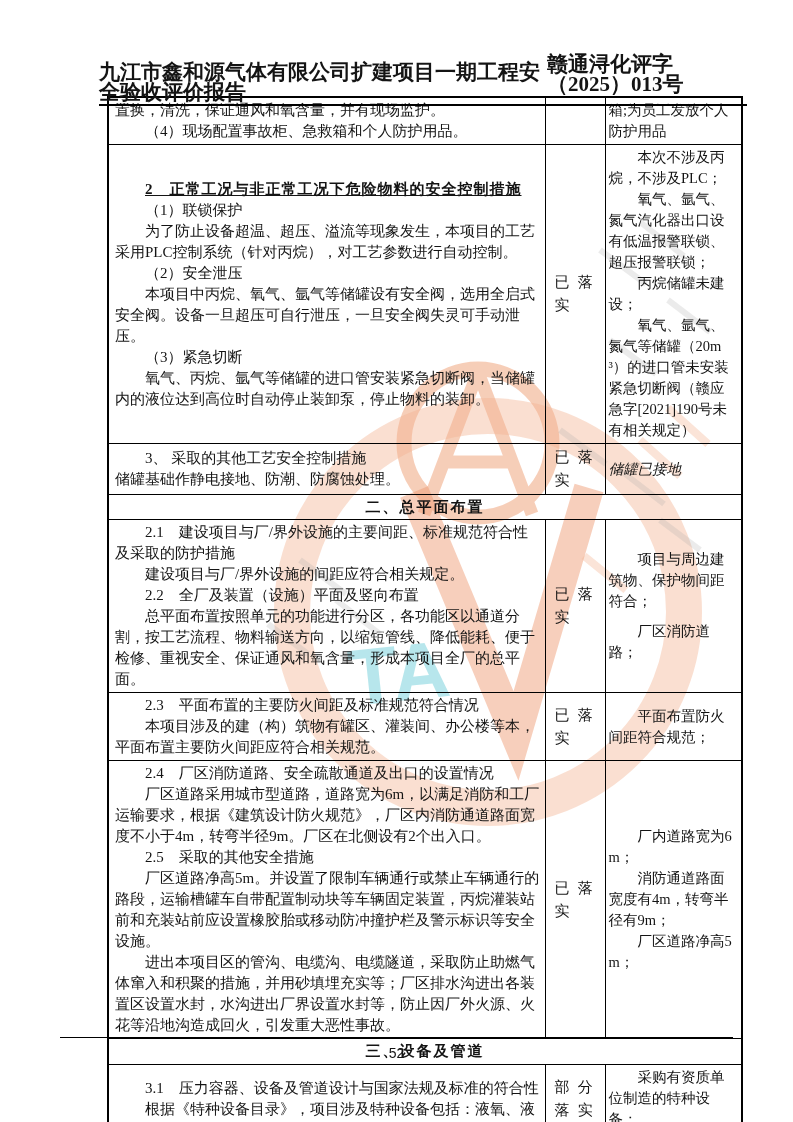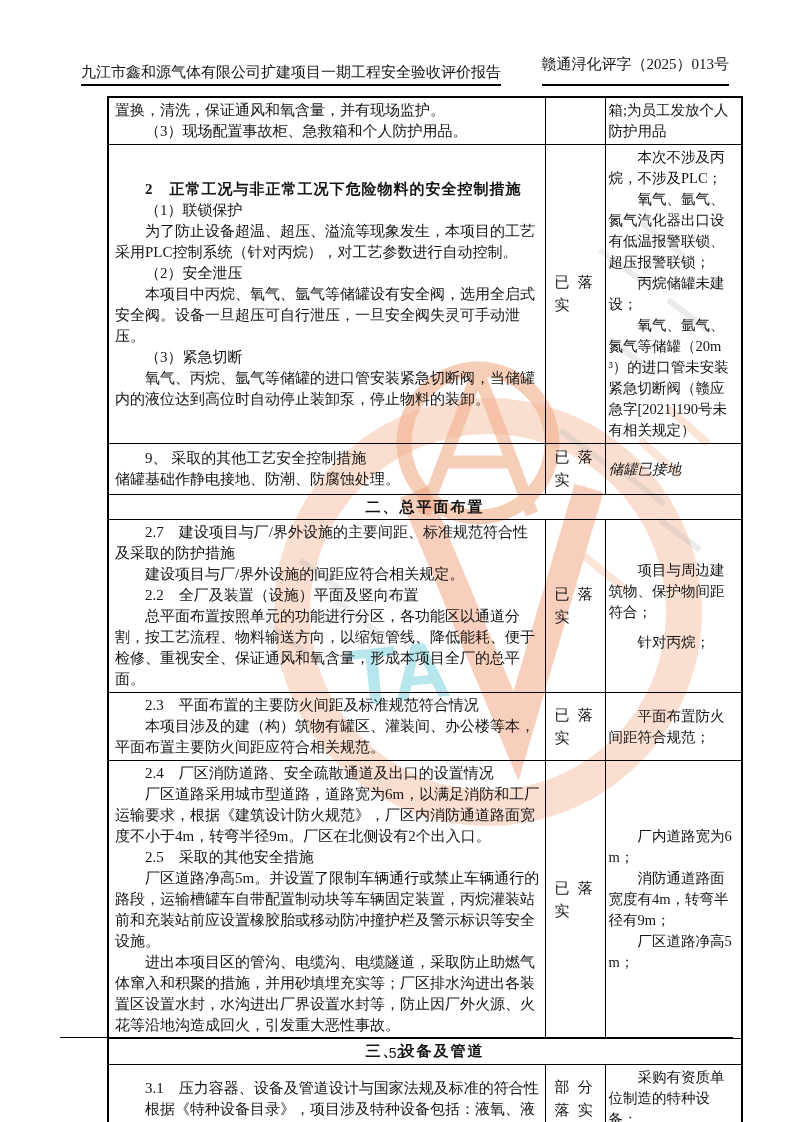--- a/index.html
+++ b/index.html
@@ -3,41 +3,41 @@
 <meta charset="utf-8">
 <style>
   html,body { margin:0; padding:0; background:#e8e8e8; }
   .page {
     position:relative; width:793px; height:1122px; margin:0 auto;
     background:#ffffff; overflow:hidden;
     font-family:"Liberation Serif","DejaVu Serif",serif; color:#141414;
   }
   .watermark { position:absolute; left:0; top:0; z-index:0; pointer-events:none; }
   .header {
-    position:absolute; left:81px; top:54px; width:648px; z-index:2;
+    position:absolute; left:99px; top:54px; width:648px; z-index:2;
     display:flex; justify-content:space-between; align-items:flex-end;
-    font-size:15px; font-weight:normal; line-height:20px;
+    font-size:21px; font-weight:bold; line-height:20px;
   }
   .header .h-left  { border-bottom:2px solid #000; padding-bottom:2px; }
   .header .h-right { border-bottom:2px solid #000; padding-bottom:10px; }
   table.report {
     position:absolute; left:85px; top:96px; z-index:1;
     width:634px; border-collapse:collapse; table-layout:fixed;
     background:transparent;
     border:2px solid #000;
     margin-left:22px;
   }
   td { border:1px solid #000; vertical-align:middle; overflow:hidden; word-break:break-all; }
   td.main-cell   { font-size:15px;   line-height:21px; padding:2px 5px 2px 6px; }
   td.status-cell { font-size:15px;   line-height:23px; letter-spacing:0.55em; padding:2px 2px 2px 9px; }
   td.note-cell   { font-size:14.5px; line-height:21px; padding:2px 4px 2px 3px; }
   td.section-cell{ font-size:15px; font-weight:bold; text-align:center; padding:2px; letter-spacing:2px; }
   p.p { margin:0; }
   p.indent { text-indent:2em; }
-  p.bold { font-weight:bold; letter-spacing:1px; }
+  p.bold { font-weight:bold; letter-spacing:1px;text-decoration:underline; }
   p.center { text-align:left; text-indent:0;font-style:italic; }
   p.gap { margin-top:9px; }
   .footer-rule {
     position:absolute; left:60px; width:673px; top:1037px;
     border-top:1px solid #000; z-index:2;
   }
   .page-number {
     position:absolute; left:0; width:793px; top:1045px; z-index:2;
     text-align:center; font-size:14px; font-family:"Liberation Sans",sans-serif;
   }
@@ -74,21 +74,21 @@
     <colgroup>
       <col style="width:437px">
         <col style="width:60px">
         <col style="width:137px">
     </colgroup>
     <tbody>
 
       <tr style="height:43px">
         <td class="main-cell">
           <p class="p">置换，清洗，保证通风和氧含量，并有现场监护。</p>
-          <p class="p indent">（3）现场配置事故柜、急救箱和个人防护用品。</p>
+          <p class="p indent">（4）现场配置事故柜、急救箱和个人防护用品。</p>
         </td>
         <td class="status-cell"></td>
         <td class="note-cell">
           <p class="p">箱;为员工发放个人防护用品</p>
         </td>
       </tr>
 
       <tr style="height:283px">
         <td class="main-cell">
           <p class="p indent bold">2　正常工况与非正常工况下危险物料的安全控制措施</p>
@@ -103,44 +103,44 @@
         <td class="note-cell">
           <p class="p indent">本次不涉及丙烷，不涉及PLC；</p>
           <p class="p indent">氧气、氩气、氮气汽化器出口设有低温报警联锁、超压报警联锁；</p>
           <p class="p indent">丙烷储罐未建设；</p>
           <p class="p indent">氧气、氩气、氮气等储罐（20m³）的进口管未安装紧急切断阀（赣应急字[2021]190号未有相关规定）</p>
         </td>
       </tr>
 
       <tr style="height:43px">
         <td class="main-cell">
-          <p class="p indent">9、 采取的其他工艺安全控制措施</p>
+          <p class="p indent">3、 采取的其他工艺安全控制措施</p>
           <p class="p">储罐基础作静电接地、防潮、防腐蚀处理。</p>
         </td>
         <td class="status-cell">已落实</td>
         <td class="note-cell">
           <p class="p center">储罐已接地</p>
         </td>
       </tr>
 
       <tr style="height:25px">
         <td class="section-cell" colspan="3">二、总平面布置</td>
       </tr>
 
       <tr style="height:144px">
         <td class="main-cell">
-          <p class="p indent">2.7　建设项目与厂/界外设施的主要间距、标准规范符合性及采取的防护措施</p>
+          <p class="p indent">2.1　建设项目与厂/界外设施的主要间距、标准规范符合性及采取的防护措施</p>
           <p class="p indent">建设项目与厂/界外设施的间距应符合相关规定。</p>
           <p class="p indent">2.2　全厂及装置（设施）平面及竖向布置</p>
           <p class="p indent">总平面布置按照单元的功能进行分区，各功能区以通道分割，按工艺流程、物料输送方向，以缩短管线、降低能耗、便于检修、重视安全、保证通风和氧含量，形成本项目全厂的总平面。</p>
         </td>
         <td class="status-cell">已落实</td>
         <td class="note-cell">
           <p class="p indent">项目与周边建筑物、保护物间距符合；</p>
-          <p class="p indent gap">针对丙烷；</p>
+          <p class="p indent gap">厂区消防道路；</p>
         </td>
       </tr>
 
       <tr style="height:66px">
         <td class="main-cell">
           <p class="p indent">2.3　平面布置的主要防火间距及标准规范符合情况</p>
           <p class="p indent">本项目涉及的建（构）筑物有罐区、灌装间、办公楼等本，平面布置主要防火间距应符合相关规范。</p>
         </td>
         <td class="status-cell">已落实</td>
         <td class="note-cell">

